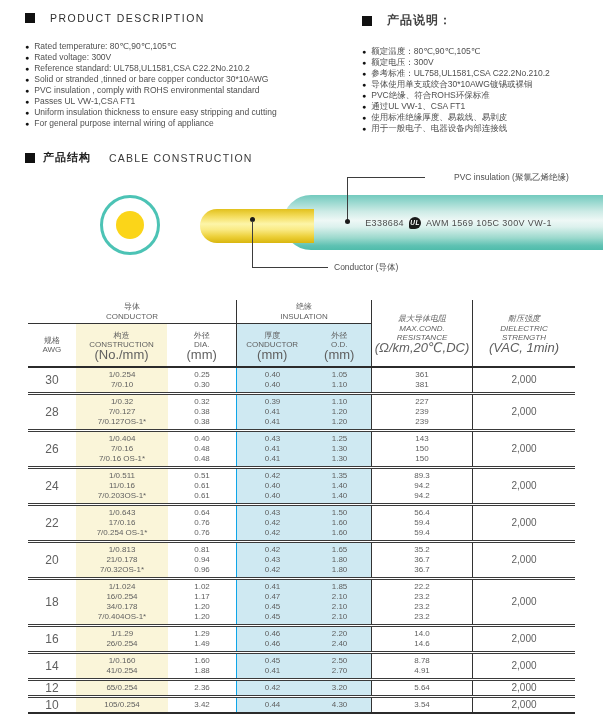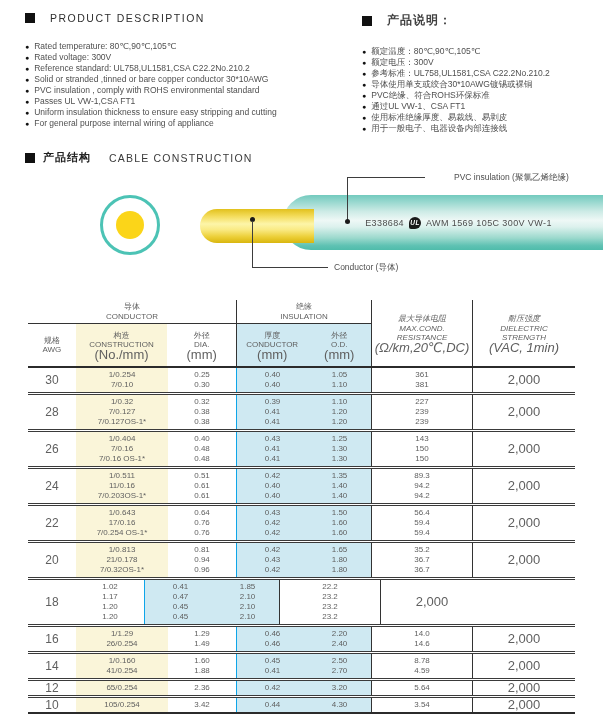--- a/index.html
+++ b/index.html
@@ -69,21 +69,21 @@
   .trow + .trow { border-top:3px double #3a3a3a; }
   .cell { padding:2px 0; text-align:center; line-height:10px; }
   .cell .ln { line-height:10px; }
   .vc { display:flex; flex-direction:column; justify-content:center; }
   .c-awg { width:48px; font-size:12px; }
   .c-con { width:92px; }
   .c-dia { width:69px; border-right:1px solid #0ea5e9; }
   .c-thk { width:71px; }
   .c-od  { width:64px; border-right:1px solid #333; }
   .c-res { width:101px; border-right:1px solid #333; }
-  .c-str { width:102px; font-size:13px;text-align:center; }
+  .c-str { width:102px; font-size:10px;text-align:center; }
 </style>
 </head>
 <body>
 
 <div class="page">
 
   <div class="col col-en">
     <div class="sec-title">
       <span class="sq"></span>
       <span class="t-en">PRODUCT  DESCRIPTION</span>
@@ -440,20 +440,26 @@
             <div class="ln">36.7</div>
           </div>
           <div class="cell c-str vc">
             <div class="ln">2,000</div>
           </div>
         </div>
         <div class="trow">
           <div class="cell c-awg vc">
             <div class="ln">18</div>
           </div>
+          <div class="cell c-con yellow">
+            <div class="ln">1/1.024</div>
+            <div class="ln">16/0.254</div>
+            <div class="ln">34/0.178</div>
+            <div class="ln">7/0.404OS-1*</div>
+          </div>
           <div class="cell c-dia">
             <div class="ln">1.02</div>
             <div class="ln">1.17</div>
             <div class="ln">1.20</div>
             <div class="ln">1.20</div>
           </div>
           <div class="cell c-thk blue">
             <div class="ln">0.41</div>
             <div class="ln">0.47</div>
             <div class="ln">0.45</div>
@@ -518,21 +524,21 @@
           <div class="cell c-thk blue">
             <div class="ln">0.45</div>
             <div class="ln">0.41</div>
           </div>
           <div class="cell c-od blue">
             <div class="ln">2.50</div>
             <div class="ln">2.70</div>
           </div>
           <div class="cell c-res">
             <div class="ln">8.78</div>
-            <div class="ln">4.59</div>
+            <div class="ln">4.91</div>
           </div>
           <div class="cell c-str vc">
             <div class="ln">2,000</div>
           </div>
         </div>
         <div class="trow">
           <div class="cell c-awg vc">
             <div class="ln">12</div>
           </div>
           <div class="cell c-con yellow">

